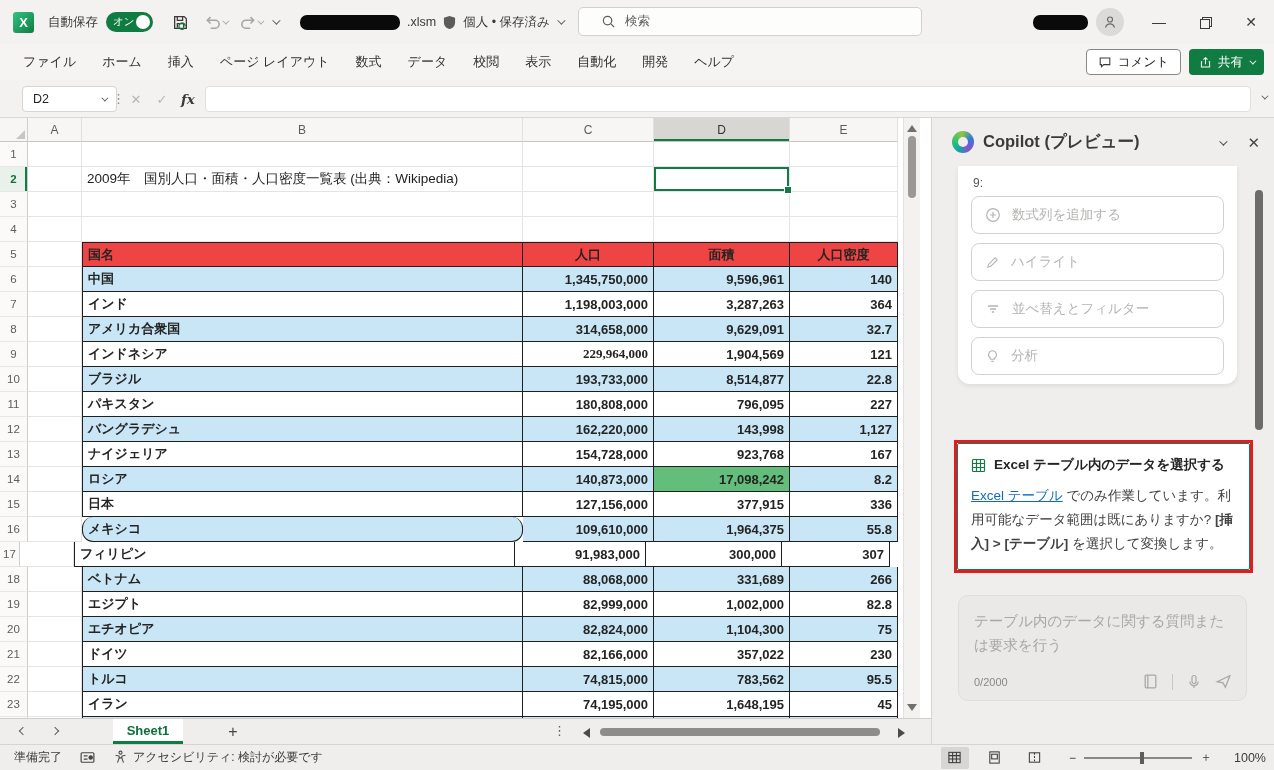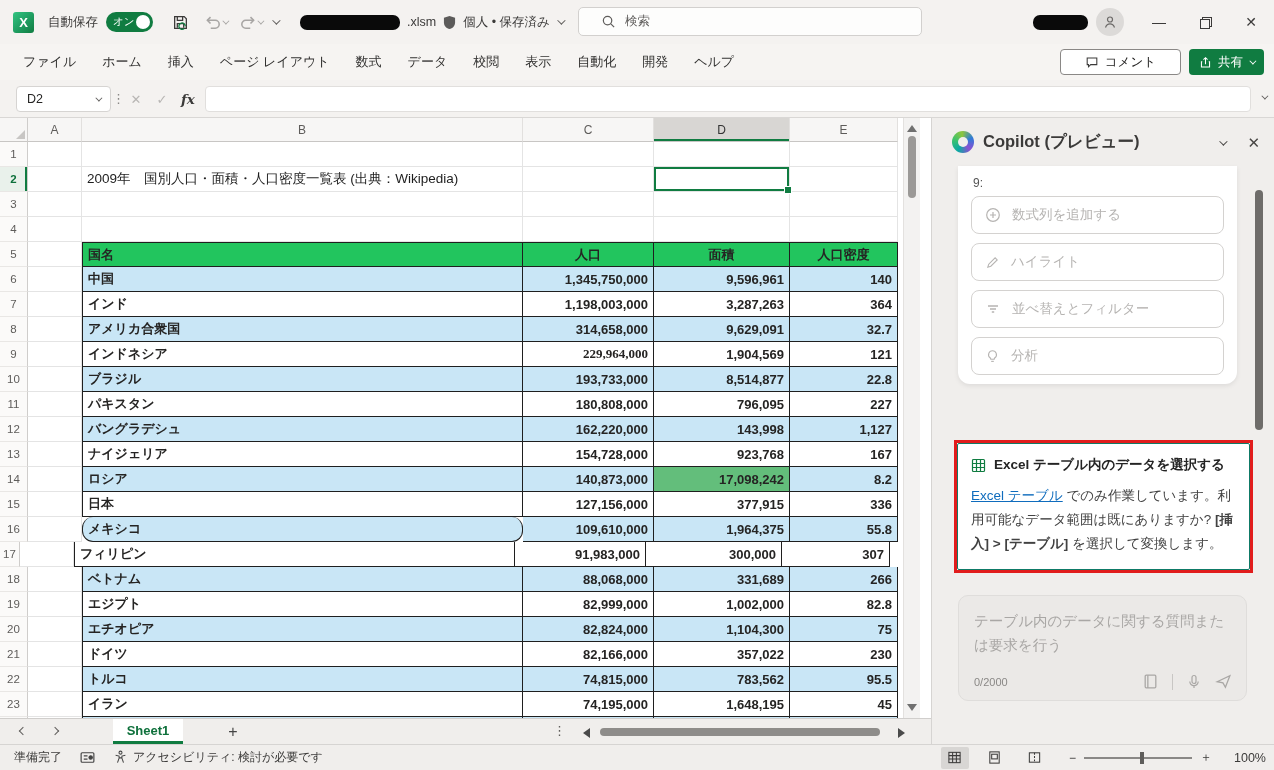--- a/index.html
+++ b/index.html
@@ -31,26 +31,26 @@
   .winbtn { width:46px; height:44px; display:flex; align-items:center; justify-content:center; color:#3B3A39; font-size:14px; }
   .restore-glyph { position:relative; width:10px; height:10px; }
   .restore-glyph::before { content:''; position:absolute; left:2px; top:0; width:8px; height:8px; border:1px solid #3B3A39; }
   .restore-glyph::after { content:''; position:absolute; left:0; top:2px; width:8px; height:8px; border:1px solid #3B3A39; background:#F4F2F0; }
 
   
   .tabsrow { position:absolute; left:0; top:44px; width:1274px; height:36px; background:#F6F4F2; display:flex; align-items:center; }
   .rtabs { display:flex; align-items:center; padding-left:10px; }
   .rtab { font-size:13px; color:#323130; padding:8px 13px; cursor:pointer; white-space:nowrap; }
   .tabsrow-right { position:absolute; right:10px; top:5px; display:flex; gap:8px; align-items:center; }
-  .comment-btn { height:26px; border:1px solid #8A8886; border-radius:4px; background:#fff; display:flex; align-items:center; gap:6px; padding:0 24px; font-size:12.5px; color:#252423; }
+  .comment-btn { height:26px; border:1px solid #8A8886; border-radius:4px; background:#fff; display:flex; align-items:center; gap:6px; padding:0 11px; font-size:12.5px; color:#252423; }
   .share-btn { height:26px; border-radius:4px; background:#107C41; color:#fff; display:flex; align-items:center; gap:6px; padding:0 10px; font-size:12.5px; }
 
   
   .formularow { position:absolute; left:0; top:80px; width:1274px; height:38px; background:#F4F2F0; border-bottom:1px solid #D9D7D5; }
-  .namebox { position:absolute; left:16px; top:6px; width:95px; height:26px; background:#fff; border:1px solid #D6D4D2; border-radius:4px;
+  .namebox { position:absolute; left:22px; top:6px; width:95px; height:26px; background:#fff; border:1px solid #D6D4D2; border-radius:4px;
     display:flex; align-items:center; font-size:12.5px; padding-left:10px; color:#252423; }
   .namebox .chev { position:absolute; right:10px; color:#605E5C; }
   .fxdots { position:absolute; left:112px; top:11px; color:#8A8886; font-size:13px; }
   .fbtn { position:absolute; top:6px; width:24px; height:26px; display:flex; align-items:center; justify-content:center; font-size:13px; }
   .fxlabel { font-family:"DejaVu Serif",serif; font-style:italic; font-weight:bold; font-size:13.5px; color:#3B3A39; }
   .formulainput { position:absolute; left:205px; top:6px; width:1046px; height:26px; background:#fff; border:1px solid #E1DFDD; border-radius:4px; }
   .fb-expand { position:absolute; right:8px; top:15px; color:#605E5C; }
 
   
   .gridwrap { position:absolute; left:0; top:118px; width:931px; height:600px; background:#fff; overflow:hidden; }
@@ -63,21 +63,21 @@
   .gcol.selcol { background:#D8D6D3; color:#333; box-shadow:inset 0 -2px 0 #107C41; }
   .grow { display:flex; height:25px; }
   .grn { height:25px; display:flex; align-items:center; justify-content:center; font-size:11.5px; color:#5E5C5A;
     background:#FBFAF9; border-right:1px solid #CFCDCB; border-bottom:1px solid #E9E7E5; }
   .grn.selrow { color:#0E703B; background:#E9F1EB; box-shadow:inset -2px 0 0 #107C41; font-weight:bold; }
   .gcell { height:25px; border-right:1px solid #E4E4E4; border-bottom:1px solid #E4E4E4; font-size:13px;
     display:flex; align-items:center; overflow:visible; position:relative; white-space:nowrap; }
   .gcell.tc { border-right:1px solid #1F1F1F; border-bottom:1px solid #1F1F1F; }
   .gcell.tcl { border-left:1px solid #1F1F1F; }
   .gcell.tht { border-top:1px solid #1F1F1F; }
-  .gcell.th { background:#22c55e; font-weight:700; justify-content:center; }
+  .gcell.th { background:#ef4444; font-weight:700; justify-content:center; }
   .gcell.th.left { justify-content:flex-start; padding-left:5px; }
   .gcell.left { padding-left:5px; font-weight:700; }
   .gcell.num { justify-content:flex-end; padding-right:5px; font-weight:700; }
   .gcell.alt { background:#C9E6F6; }
   .gcell.hl { background:#63BE7B; }
   .gcell.sheettitle { font-weight:400; font-size:13.5px; padding-left:5px; color:#1E1E1E; z-index:2; }
   .gcell.selcell { box-shadow:inset 0 0 0 2px #107C41; z-index:3; }
   .gcell.selcell::after { content:''; position:absolute; right:-3px; bottom:-3px; width:6px; height:6px; background:#107C41; border:1px solid #fff; z-index:4; }
 
   

